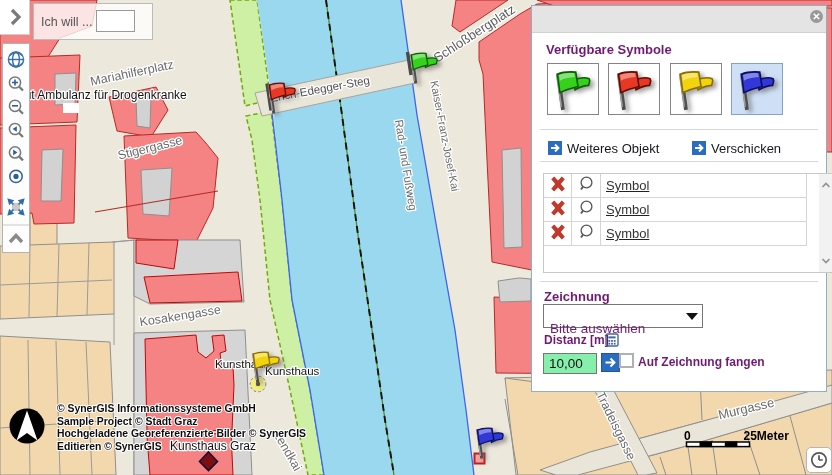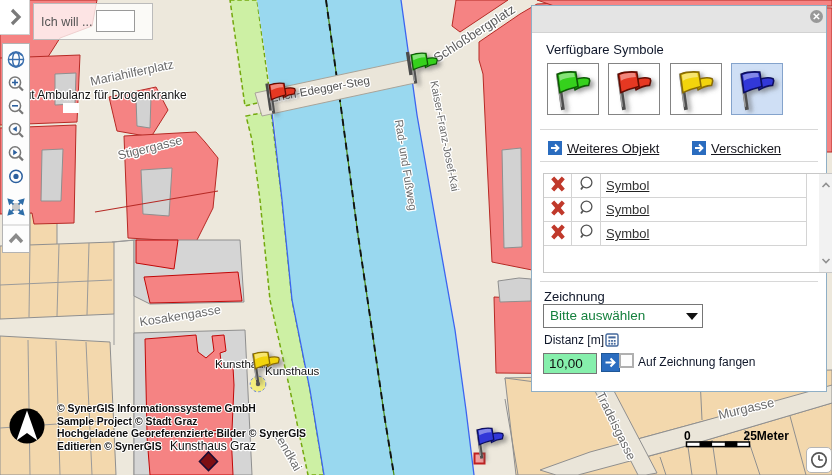--- a/index.html
+++ b/index.html
@@ -16,35 +16,35 @@
     background:rgba(255,255,255,0.78);border:1px solid #bbb;}
   #ichwill span{position:absolute;left:7px;top:11px;font-size:12.5px;color:#555;text-align:right;}
   #ichwill .inp{position:absolute;left:62px;top:6px;width:37px;height:20px;background:#fff;border:1px solid #9a9a9a;}
   
   #panel{position:absolute;left:531px;top:5px;width:294px;height:385px;background:#fff;
     border:1px solid #8fafc6;font-size:13px;color:#222;}
   #phead{position:absolute;left:0;top:0;right:0;height:26px;background:#e4e4e4;border-bottom:1px solid #d2d2d2;}
   #phead .t{position:absolute;left:13px;top:5px;font-size:13.5px;color:#333;}
   #pclose{position:absolute;right:3px;top:4px;width:13px;height:13px;border-radius:50%;
     background:#999;color:#fff;font-size:10px;line-height:13px;text-align:center;font-weight:bold;}
-  .plabel{position:absolute;font-size:13px;color:#0f172a;}
+  .plabel{position:absolute;font-size:13px;color:#701a75;font-weight:bold;}
   .fbtn{position:absolute;top:57px;width:50px;height:50px;background:#fff;border:1px solid #848484;}
   .fbtn.sel{background:#cfdff5;border:1px solid #84a3cc;}
   .pline{position:absolute;left:8px;right:8px;height:0;border-top:1px solid #d8d8d8;}
   .larrow{position:absolute;width:14px;height:14px;background:#2a6cbf;}
-  .ltext{position:absolute;font-size:13px;color:#16161d;text-decoration:underline;}
+  .ltext{position:absolute;font-size:13px;color:#16161d;}
   #plist{position:absolute;left:11px;top:167px;width:291px;height:100px;border:1px solid #c8c8c8;box-sizing:border-box;text-decoration:underline;}
   #plist table{border-collapse:collapse;width:263px;}
   #plist td{border-right:1px solid #d4d4d4;border-bottom:1px solid #d4d4d4;height:23px;padding:0;}
   #plist td.c1{width:27px;text-align:center;}
   #plist td.c2{width:28px;text-align:center;}
   #plist td.c3{padding-left:5px;font-size:13px;color:#333;}
   #pscroll{position:absolute;right:0;top:0;width:14px;height:98px;background:#f2f2f2;}
   #pselect{position:absolute;left:11px;top:298px;width:158px;height:22px;box-sizing:content-box;border:1px solid #767676;background:#fff;}
-  #pselect .st{position:absolute;left:6px;top:3px;font-size:13.5px;color:#15803d;}
+  #pselect .st{position:absolute;left:6px;top:16px;font-size:13.5px;color:#701a75;}
   #pselect .ar{position:absolute;right:4px;top:8px;width:0;height:0;border-left:6px solid transparent;
     border-right:6px solid transparent;border-top:7px solid #111;}
   #pinput{position:absolute;left:11px;top:347px;width:52px;height:19px;border:1px solid #767676;background:#86efac;}
   #pinput span{position:absolute;left:5px;top:2px;font-size:13.5px;color:#111;}
   #pgo{position:absolute;left:69px;top:347px;width:19px;height:19px;background:#2a6cbf;border:1px solid #1f5797;box-sizing:border-box;}
   #pcheck{position:absolute;left:87px;top:347px;width:11px;height:11px;background:#fdfdfd;border:2px solid #b0b0b0;}
   
   #clock{position:absolute;left:806px;top:447px;width:24px;height:24px;background:#fff;
     border:1px solid #b5b5b5;border-radius:5px;}
 </style>

